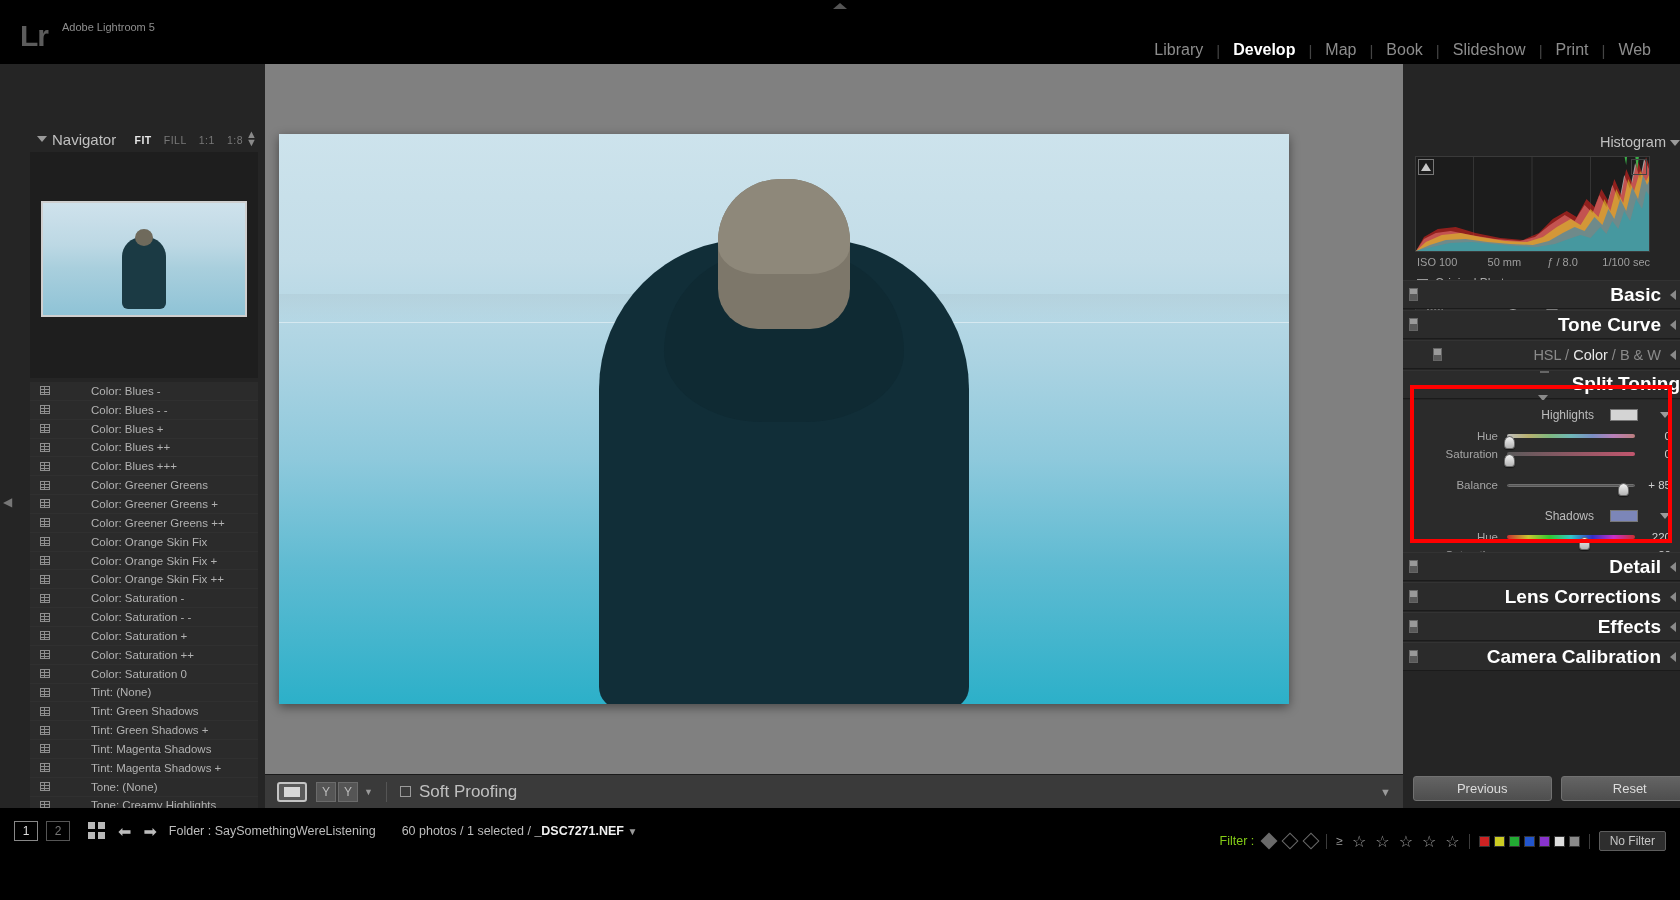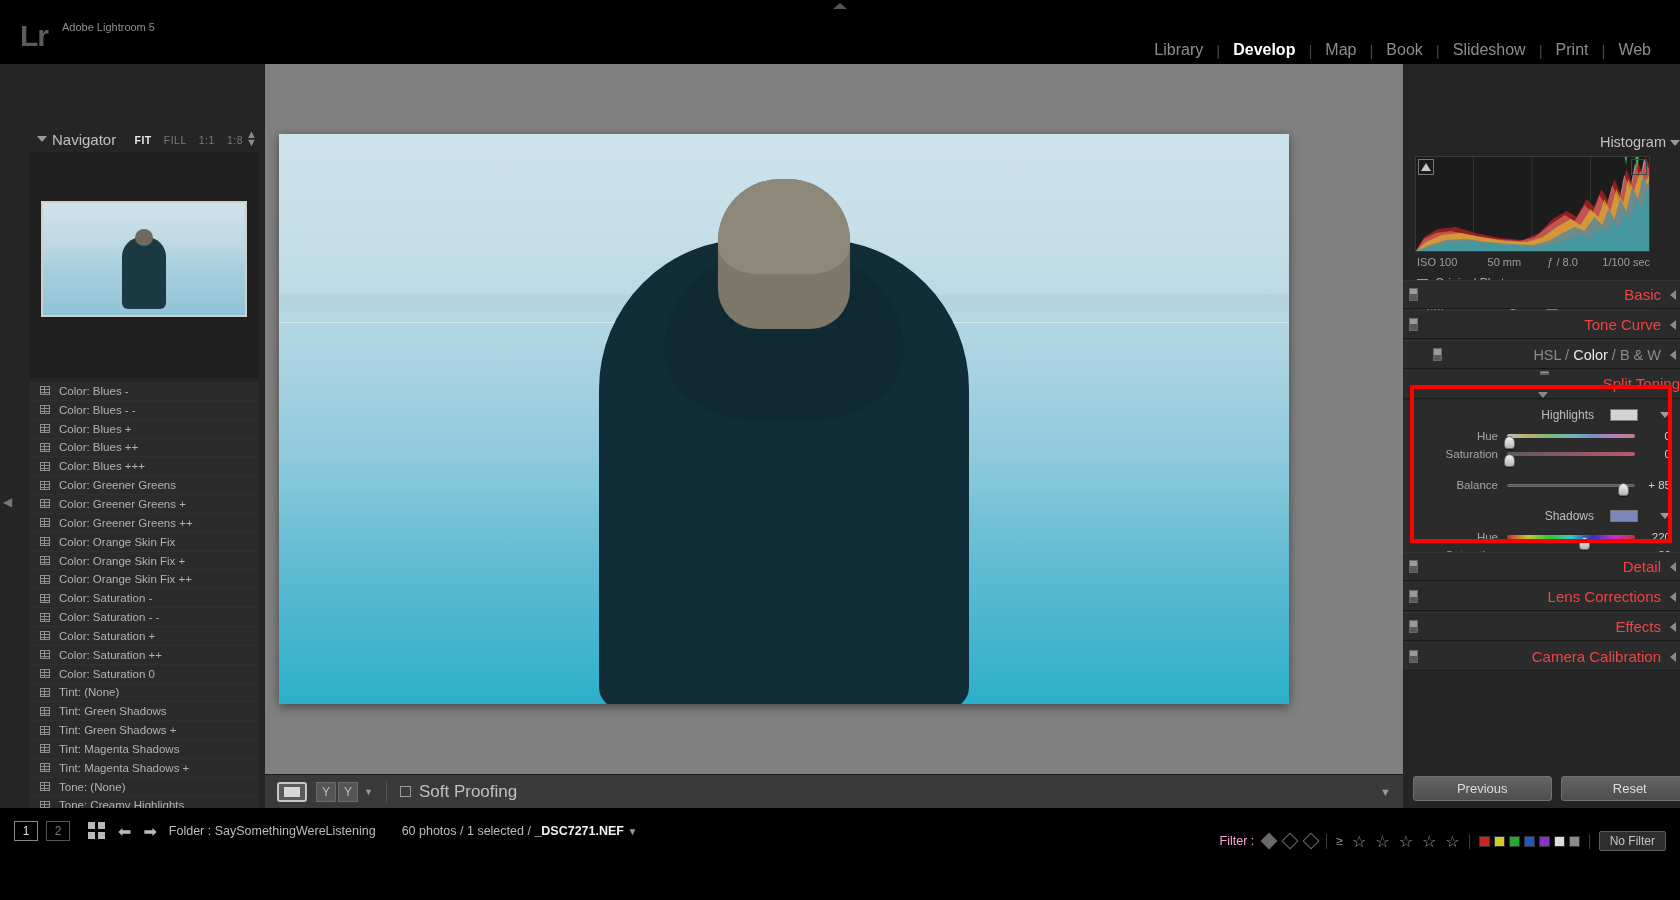--- a/index.html
+++ b/index.html
@@ -49,21 +49,21 @@
   .nav-thumb .figure {
     position:absolute; left:50%; top:34px; margin-left:-22px; width:44px; height:72px;
     background:#1b3a44; border-radius:20px 20px 6px 6px;
   }
   .nav-thumb .head { position:absolute; left:50%; top:26px; margin-left:-9px; width:18px; height:17px; background:#6f6a5c; border-radius:50%; }
 
   
   .presets { position:absolute; left:30px; top:318px; width:228px; height:448px; background:#2b2b2b; overflow:hidden; }
   .preset-row {
     height:18.85px; display:flex; align-items:center; padding-left:10px;
-    border-bottom:1px solid #303030; font-size:11.5px; color:#b2b2b2; cursor:pointer;
+    border-bottom:1px solid #303030; font-size:11.5px; color:#b2b2b2; cursor:pointer;gap:32px;
   }
   .pic {
     width:10px;height:9px; margin-right:9px; flex:0 0 auto;
     border:1px solid #8f8f8f; background:
       linear-gradient(#8f8f8f,#8f8f8f) 0 2px/100% 1px no-repeat,
       linear-gradient(#8f8f8f,#8f8f8f) 0 5px/100% 1px no-repeat,
       linear-gradient(#8f8f8f,#8f8f8f) 3px 0/1px 100% no-repeat;
   }
   .copy-paste { position:absolute; left:30px; top:777px; width:228px; display:flex; gap:8px; }
   .cpbtn {
@@ -128,21 +128,21 @@
   .exif span:nth-child(4){ text-align:right; }
   .origphoto { position:absolute; left:14px; top:212px; display:flex; align-items:center; font-size:12px; color:#a8a8a8; cursor:pointer; }
   .origphoto i { width:11px;height:9px;border:1px solid #9a9a9a; margin-right:7px; display:block; }
   .toolstrip { position:absolute; left:12px; top:238px; width:235px; height:30px; background:#2e2e2e; border:1px solid #3a3a3a;
                display:flex; align-items:center; justify-content:space-around; }
   .tool { width:22px; height:20px; display:flex; align-items:center; justify-content:center; cursor:pointer; }
 
   .sect { position:absolute; left:0; width:277px; height:29px; border-top:1px solid #333; border-bottom:1px solid #1b1b1b;
           background:#2b2b2b; display:flex; align-items:center; }
   .sect .sw { width:9px;height:13px; margin-left:6px; background:linear-gradient(#9a9a9a 50%, #5a5a5a 50%); border:1px solid #666; cursor:pointer; }
-  .sect .title { margin-left:auto; font-size:15px; color:#ef4444; font-weight:400; }
+  .sect .title { margin-left:auto; font-size:19px; color:#ffffff; font-weight:700; }
   .sect .tri { margin-left:9px; margin-right:4px; width:0;height:0;
                border-top:5px solid transparent;border-bottom:5px solid transparent;border-right:6px solid #8a8a8a; cursor:pointer; }
   .sect .tri.open { border:none; width:0;height:0;border-left:5px solid transparent;border-right:5px solid transparent;border-top:6px solid #8a8a8a; margin-right:6px; }
   .hsl-title { margin-left:auto; font-size:14.5px; font-weight:300; }
   .hsl-title b { color:#e8e8e8; font-weight:300; }
   .hsl-title s { text-decoration:none; color:#8a8a8a; }
 
   
   .split-body { position:absolute; left:0; width:277px; background:#2b2b2b; }
   .st-row { position:relative; height:18px; display:flex; align-items:center; font-size:11.5px; }
@@ -176,21 +176,21 @@
                linear-gradient(#b9b9b9,#b9b9b9) 0 0/7px 7px no-repeat,
                linear-gradient(#b9b9b9,#b9b9b9) 10px 0/7px 7px no-repeat,
                linear-gradient(#b9b9b9,#b9b9b9) 0 10px/7px 7px no-repeat,
                linear-gradient(#b9b9b9,#b9b9b9) 10px 10px/7px 7px no-repeat;
              cursor:pointer; }
   .sb-arrow { color:#bcbcbc; font-size:16px; margin-right:12px; cursor:pointer; }
   .sb-text { font-size:12.5px; color:#bdbdbd; margin-right:26px; }
   .sb-text b { color:#f0f0f0; font-weight:bold; }
   .sb-caret { color:#999; font-size:10px; }
   .filterzone { position:absolute; right:14px; top:10px; height:26px; display:flex; align-items:center; gap:9px; }
-  .fz-label { font-size:12.5px; color:#f9a8d4; }
+  .fz-label { font-size:12.5px; color:#84cc16; }
   .flag { width:12px;height:12px; background:#6a6a6a; transform:rotate(45deg); cursor:pointer; }
   .flag.o { background:transparent; border:1px solid #6a6a6a; }
   .vdiv { width:1px;height:15px;background:#3b3b3b; }
   .ge { color:#9b9b9b; font-size:12px; }
   .star { color:#9b9b9b; font-size:16px; cursor:pointer; }
   .swatch { width:11px;height:11px; border:1px solid #333; cursor:pointer; }
   .nofilter { border:1px solid #5d5d5d; background:#2e2e2e; color:#c5c5c5; font-size:12px; padding:2px 10px; border-radius:2px; cursor:pointer; }
 </style>
 </head>
 <body>

